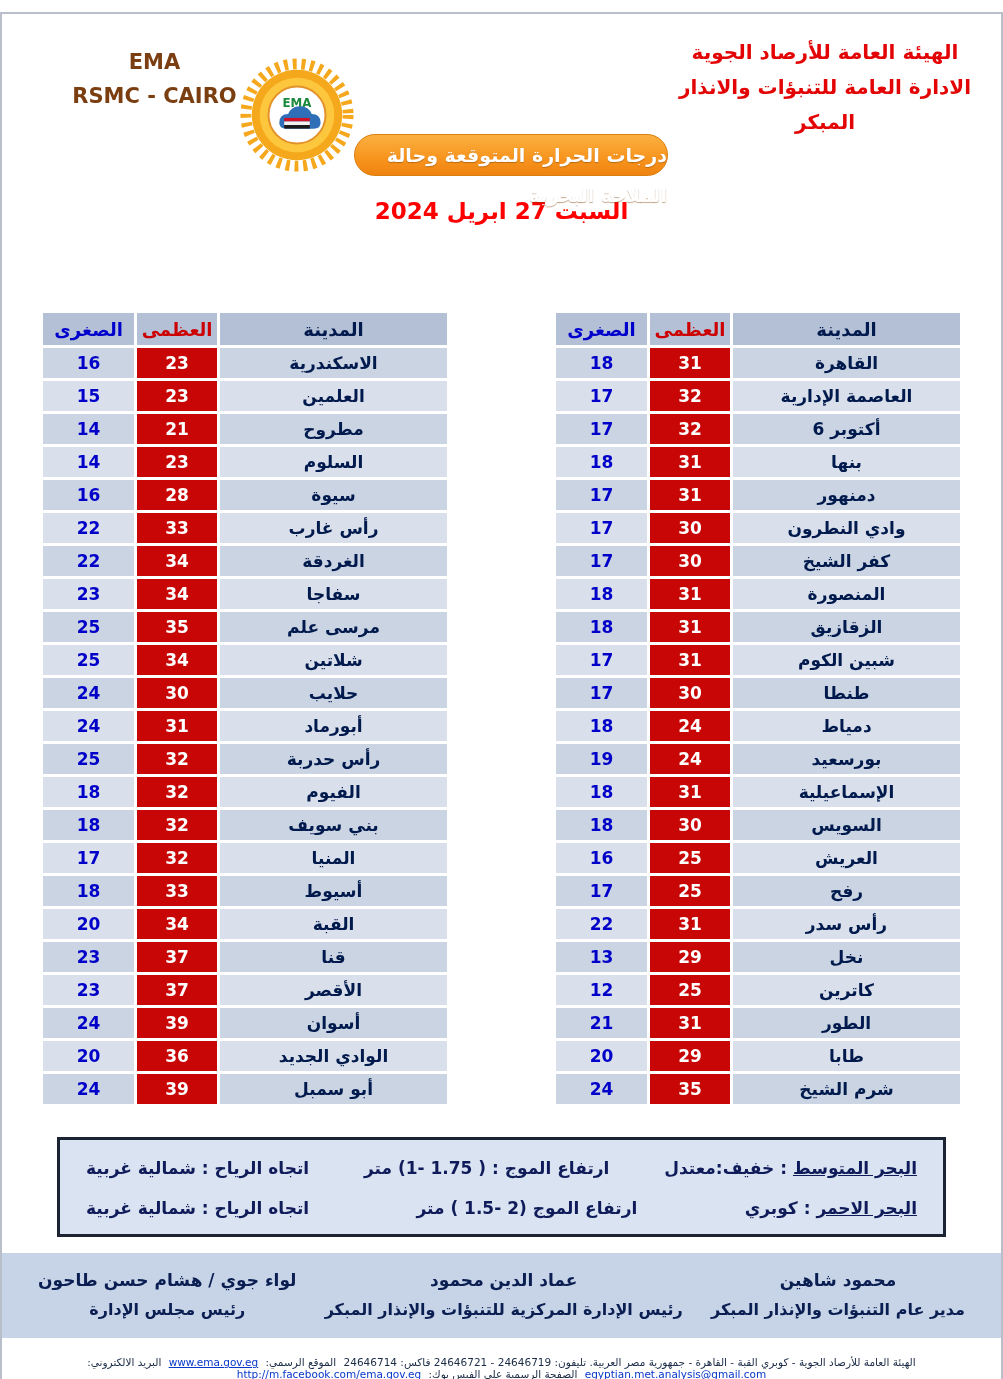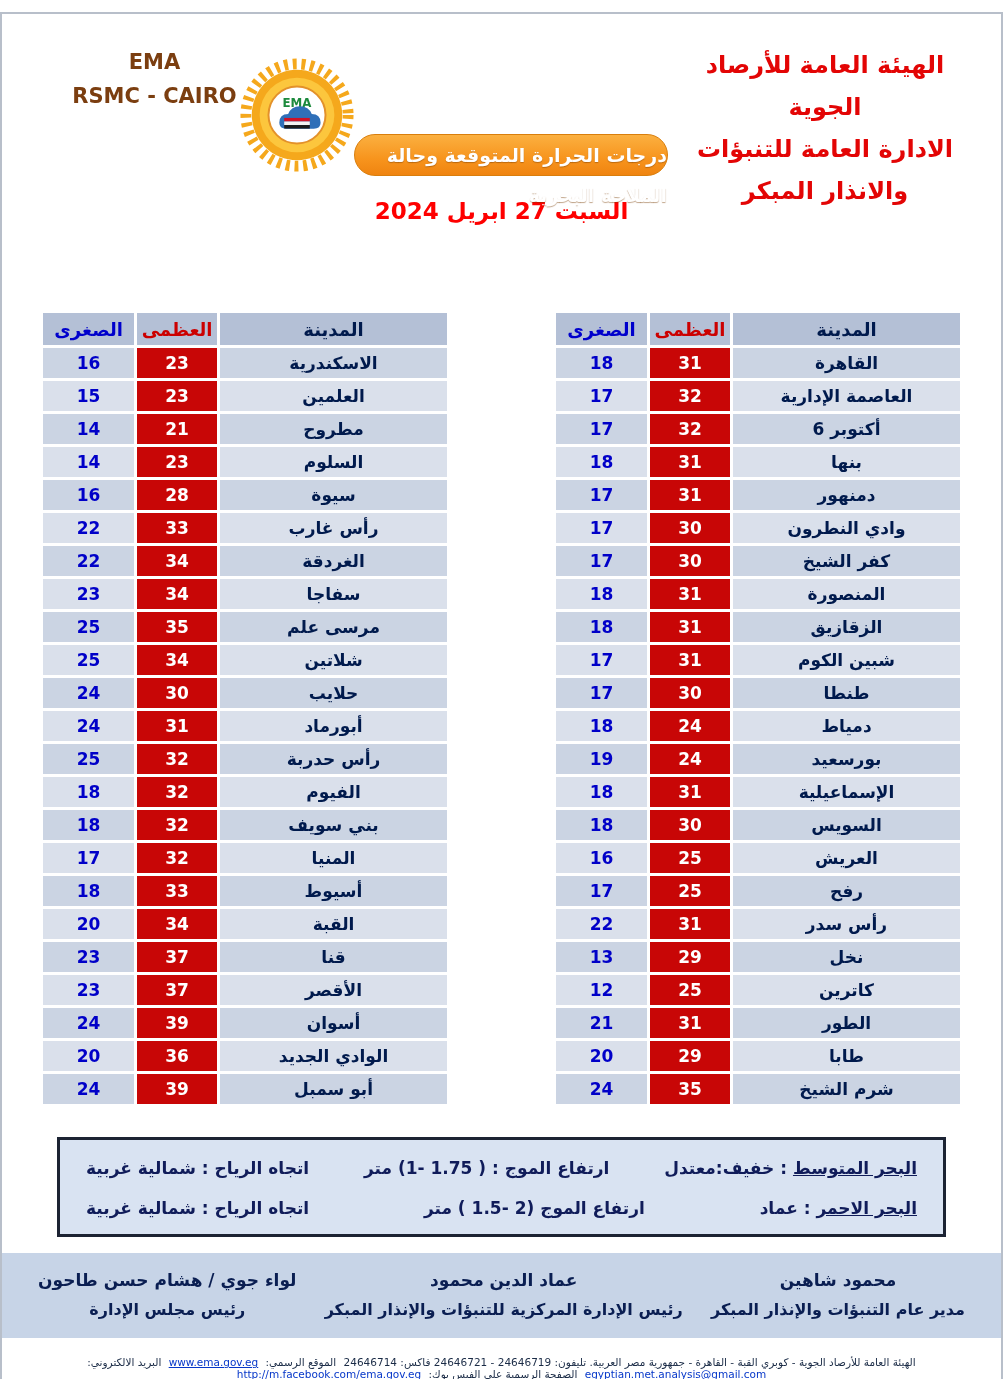--- a/index.html
+++ b/index.html
@@ -10,22 +10,22 @@
     background:#ffffff; border:2px solid #b8bfca; overflow:hidden; direction:rtl;
   }
 
   
   .header { position:relative; height:170px; }
   .org-en {
     position:absolute; left:55px; top:32px; width:195px; text-align:center;
     color:#7b3e10; font-weight:bold; font-size:21px; line-height:1.6;
   }
   .org-ar {
-    position:absolute; right:26px; top:30px; width:300px; text-align:center;
-    color:#e30505; font-weight:bold; font-size:24px; line-height:1.75;
+    position:absolute; right:26px; top:21px; width:300px; text-align:center;
+    color:#e30505; font-weight:bold; font-size:20px; line-height:1.75;
   }
   .logo { position:absolute; left:236px; top:42px; width:118px; height:118px; }
   .banner {
     position:absolute; left:352px; top:120px; width:314px; height:42px;
     background:linear-gradient(#fbb040,#f7941d 60%,#ef8410);
     border:1px solid #d97e0c; border-radius:21px;
     color:#ffffff; font-weight:bold; font-size:19px; line-height:40px; 
     text-shadow:0 1px 1px rgba(120,60,0,.45);
   }
 
@@ -381,21 +381,21 @@
       <div>
         <span>ارتفاع الموج :</span>
         <span class="wave-range">(1- 1.75 )</span>
         <span>متر</span>
       </div>
       <div>اتجاه الرياح : شمالية غربية</div>
     </div>
     <div class="marine-row">
       <div>
         <span class="sea-label">البحر الاحمر</span>
-        <span>:  عماد</span>
+        <span>:  كوبري</span>
       </div>
       <div>
         <span>ارتفاع الموج</span>
         <span class="wave-range">( 1.5- 2)</span>
         <span>متر</span>
       </div>
       <div>اتجاه الرياح : شمالية غربية</div>
     </div>
   </div>
 

